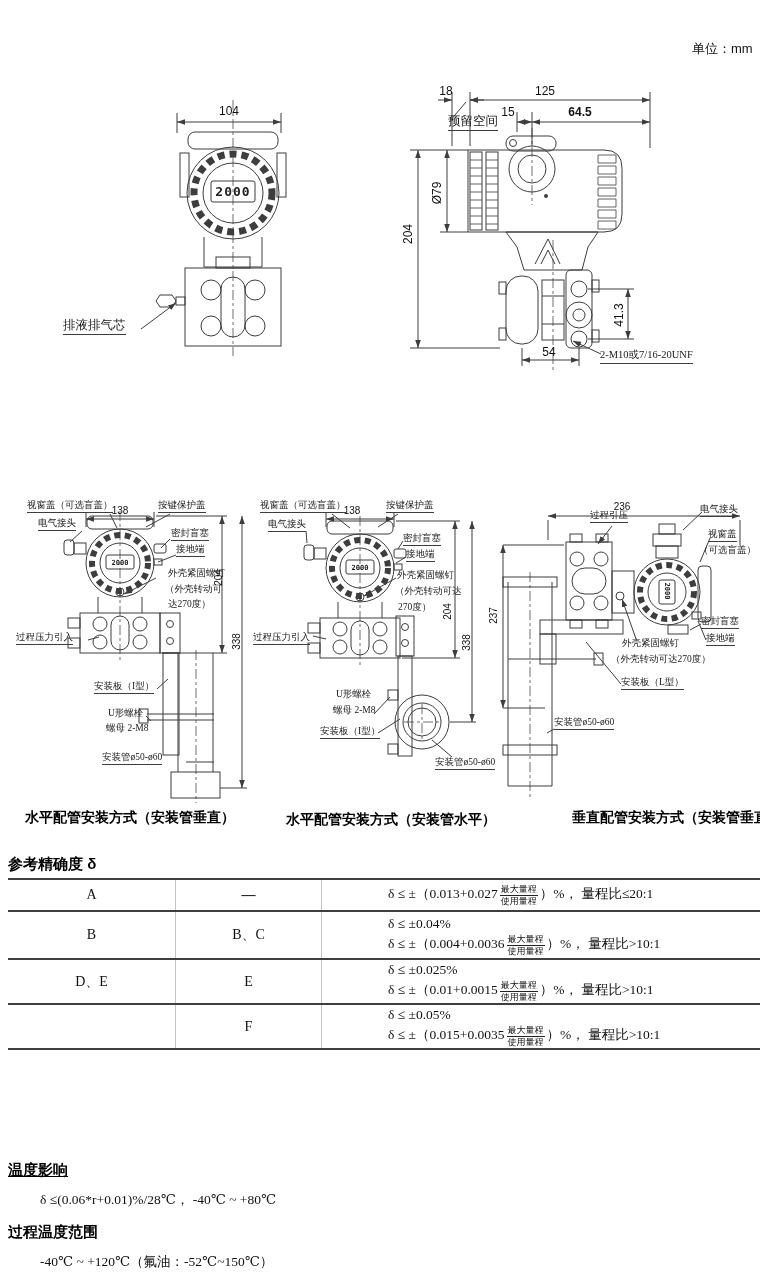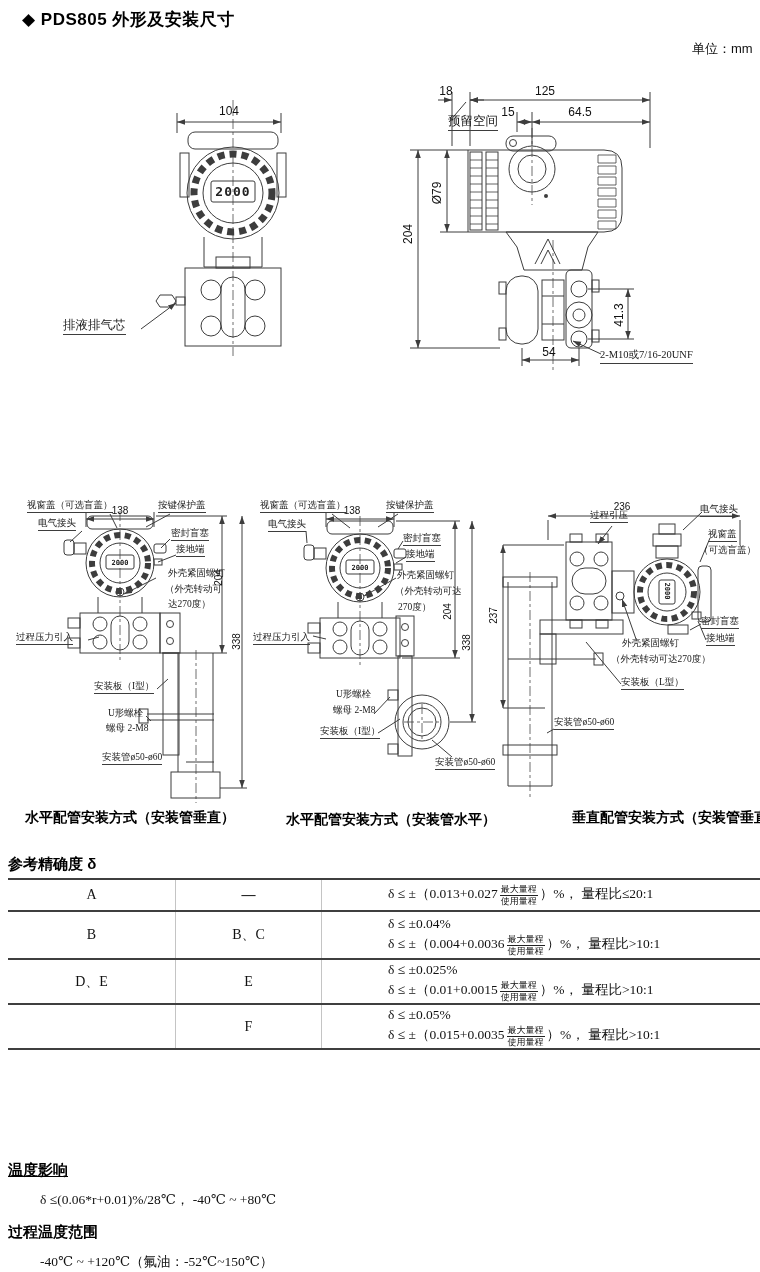--- a/index.html
+++ b/index.html
@@ -37,21 +37,20 @@
         line-height:1.2;text-align:center;margin:0 2px;}
   .frac .ft{border-bottom:1px solid #222;padding:0 1px;}
   .note{position:absolute;font-size:13.5px;color:#111;white-space:nowrap;
         font-family:"Liberation Serif","DejaVu Serif",serif;text-align:center;}
 </style>
 </head>
 <body>
 
 <div class="page">
 
-  <div class="abs title" style="left:22px;top:8px;"><span>◆</span> <span>PDS805 外形及安装尺寸</span></div>
   <div class="abs unit" style="left:692px;top:40px;">单位：mm</div>
 
   <svg style="left:0;top:75px;" width="760" height="320" viewBox="0 75 760 320">
     <defs>
       <marker id="ar" markerWidth="9" markerHeight="7" refX="8" refY="2.8" orient="auto-start-reverse">
         <path d="M0,0 L8,2.8 L0,5.6 Z" fill="#3d3d3d"></path>
       </marker>
     </defs>
 
     <g stroke="#3d3d3d" fill="none" stroke-width="1">
@@ -125,21 +124,21 @@
     </g>
   </svg>
 
   <div class="dim dim-lg" style="left:209px;top:104px;width:40px;">104</div>
   <div class="lcd" style="left:212px;top:184px;width:42px;font-size:13px;letter-spacing:1px;">2000</div>
   <div class="lbl lbl-lg ul" style="left:63px;top:318px;">排液排气芯</div>
   <div class="lbl lbl-lg ul" style="left:408px;top:114px;margin-left:40px;">预留空间</div>
   <div class="dim dim-lg" style="left:436px;top:84px;width:20px;">18</div>
   <div class="dim dim-lg" style="left:530px;top:84px;width:30px;">125</div>
   <div class="dim dim-lg" style="left:498px;top:105px;width:20px;">15</div>
-  <div class="dim dim-lg" style="left:564px;top:105px;width:32px;">64.5</div>
+  <div class="dim dim-lg" style="left:564px;top:105px;width:32px;font-weight:bold;">64.5</div>
   <div class="dim dim-lg rot" style="left:419px;top:186px;width:36px;">Ø79</div>
   <div class="dim dim-lg rot" style="left:390px;top:227px;width:36px;">204</div>
   <div class="dim dim-lg rot" style="left:601px;top:308px;width:36px;">41.3</div>
   <div class="dim dim-lg" style="left:539px;top:345px;width:20px;">54</div>
   <div class="lbl ul" style="left:600px;top:349px;font-size:10.5px;">2-M10或7/16-20UNF</div>
 
   <svg style="left:0;top:495px;" width="760" height="320" viewBox="0 495 760 320">
     <defs>
       <marker id="ar2" markerWidth="9" markerHeight="7" refX="8" refY="2.8" orient="auto-start-reverse">
         <path d="M0,0 L8,2.8 L0,5.6 Z" fill="#3d3d3d"></path>

